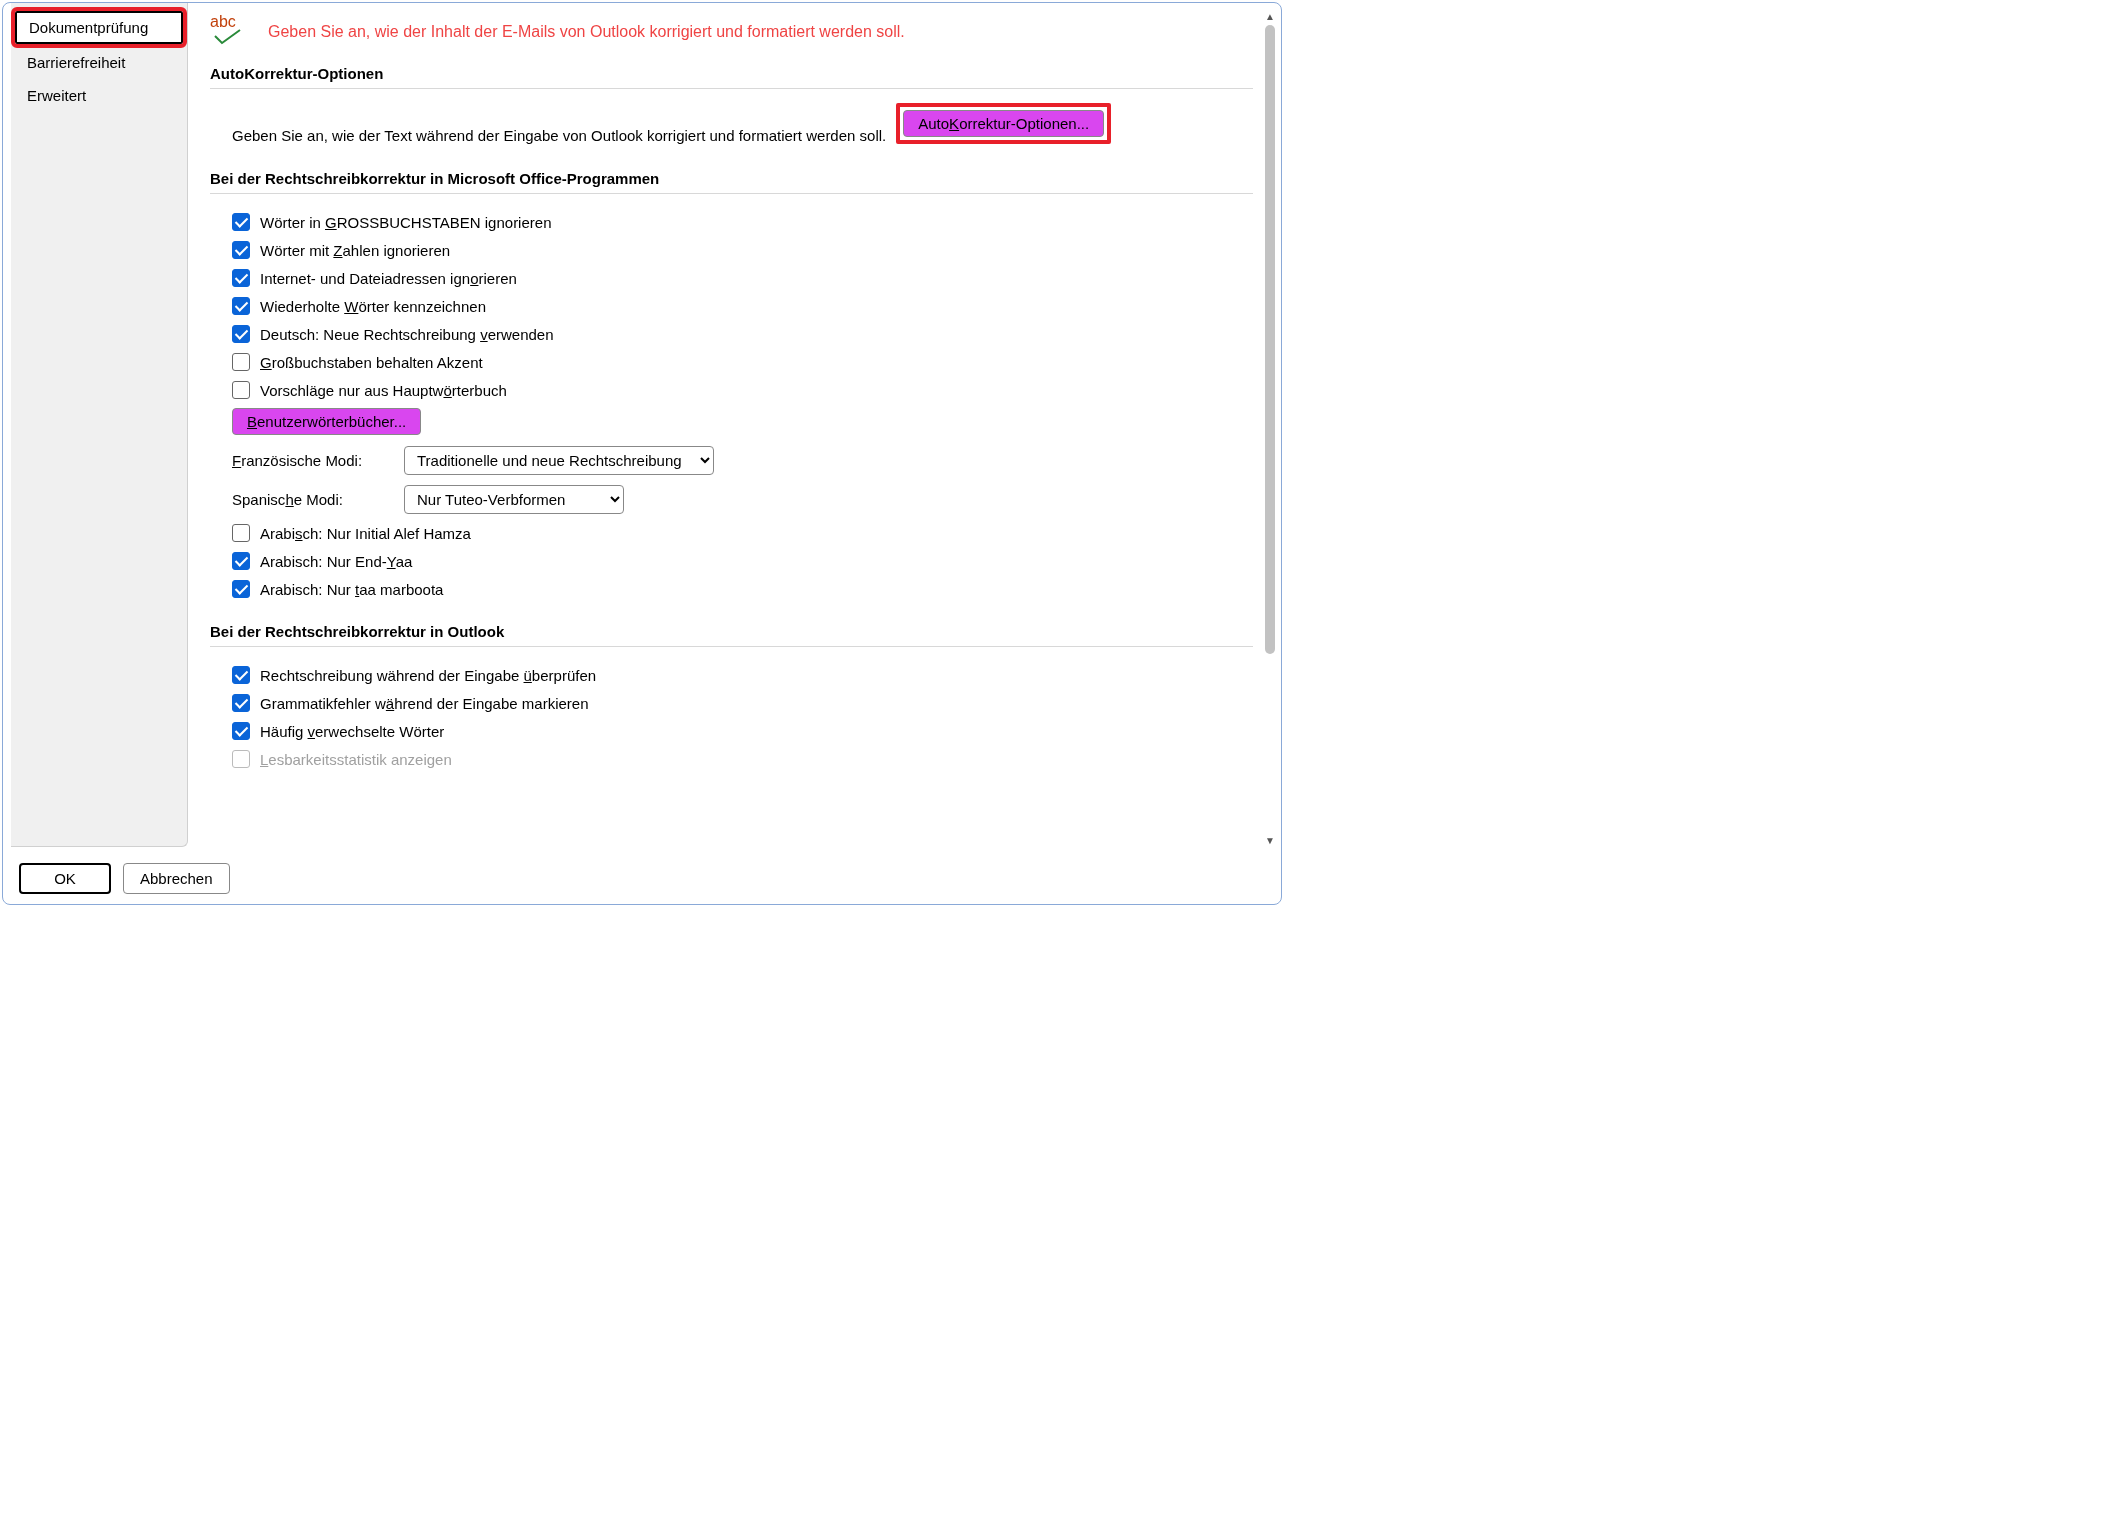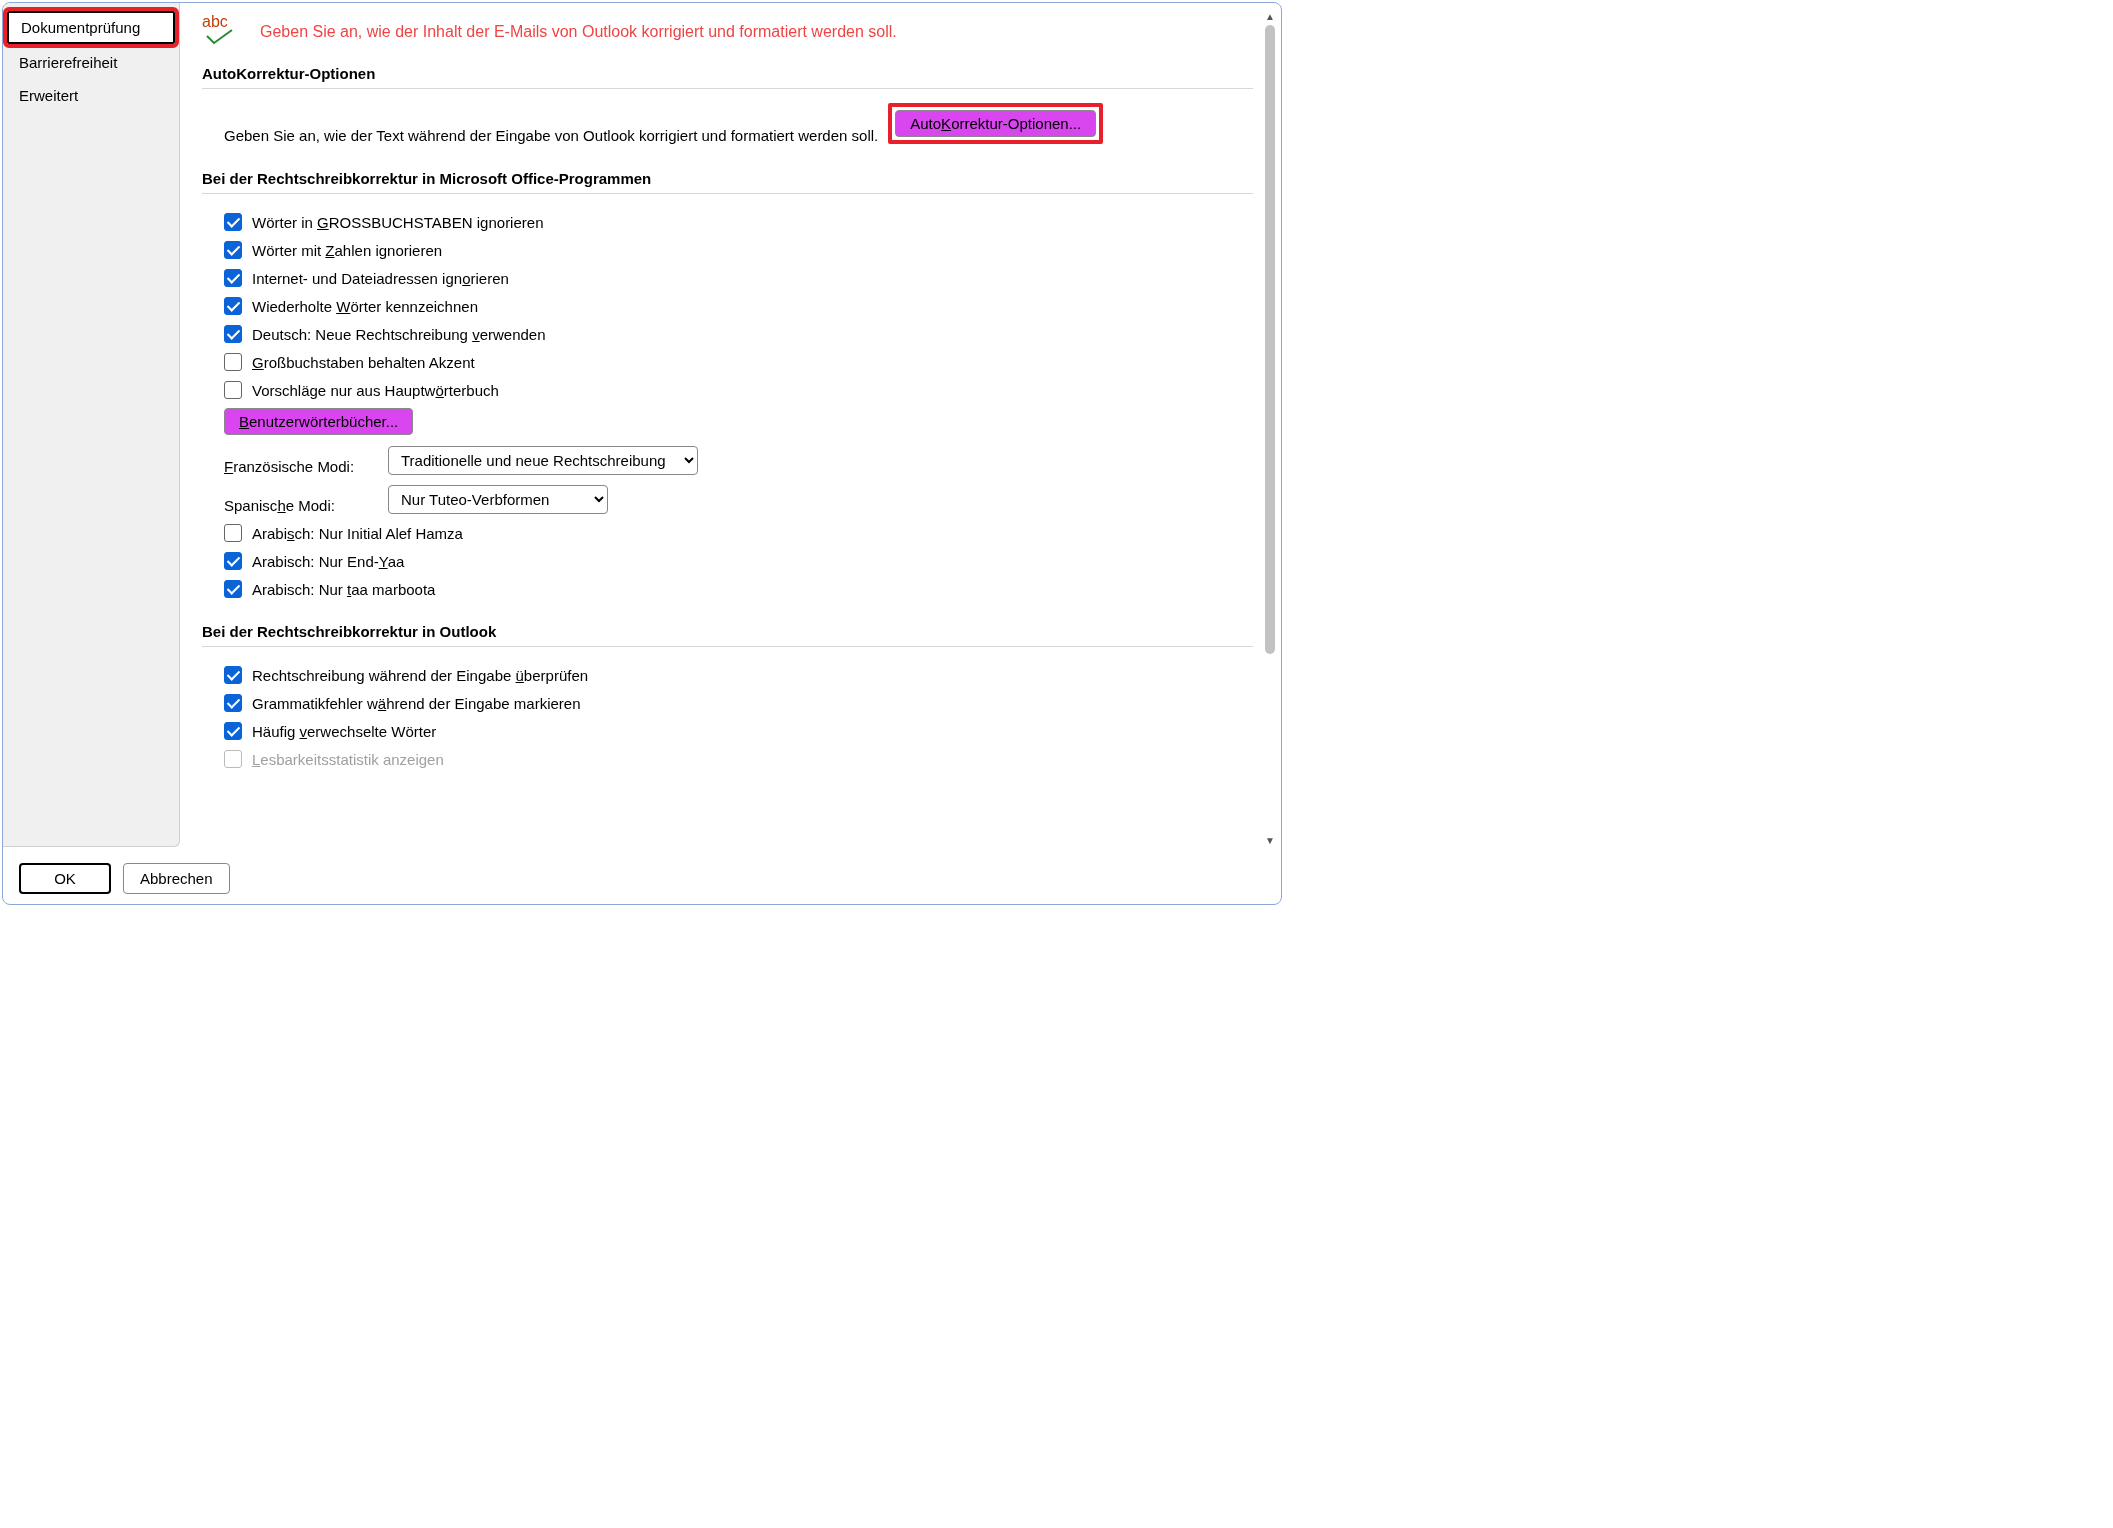--- a/index.html
+++ b/index.html
@@ -36,21 +36,21 @@
     display: flex;
     height: 850px;
   }
   .sidebar {
     width: 177px;
     background: #f0f0f0;
     border: 1px solid #d0d0d0;
     border-left: none;
     border-top: none;
     border-radius: 0 0 6px 0;
-    margin-left: 0;
+    margin-left: 8px;
     margin-bottom: 6px;
     padding-top: 6px;
   }
   .sidebar-item {
     padding: 8px 16px;
     cursor: pointer;
     font-size: 15px;
   }
   .sidebar-item.selected {
     background: #fff;
@@ -141,22 +141,22 @@
     position: absolute;
     left: 5px; top: 1px;
     width: 5px; height: 10px;
     border: solid #fff;
     border-width: 0 2px 2px 0;
     transform: rotate(45deg);
   }
   input[type=checkbox]:disabled { border-color:#bbb; cursor:default;}
   .combo-row {
     display: flex;
-    align-items: flex-end;
-    gap: 14px;
+    align-items: center;
+    gap: 22px;
     padding: 5px 0;
   }
   .combo-label { width: 150px; font-size:15px;}
   select {
     border: 1px solid #888;
     border-radius: 4px;
     padding: 4px 8px;
     font-size: 15px;
     font-family: inherit;
     background: #fff;

